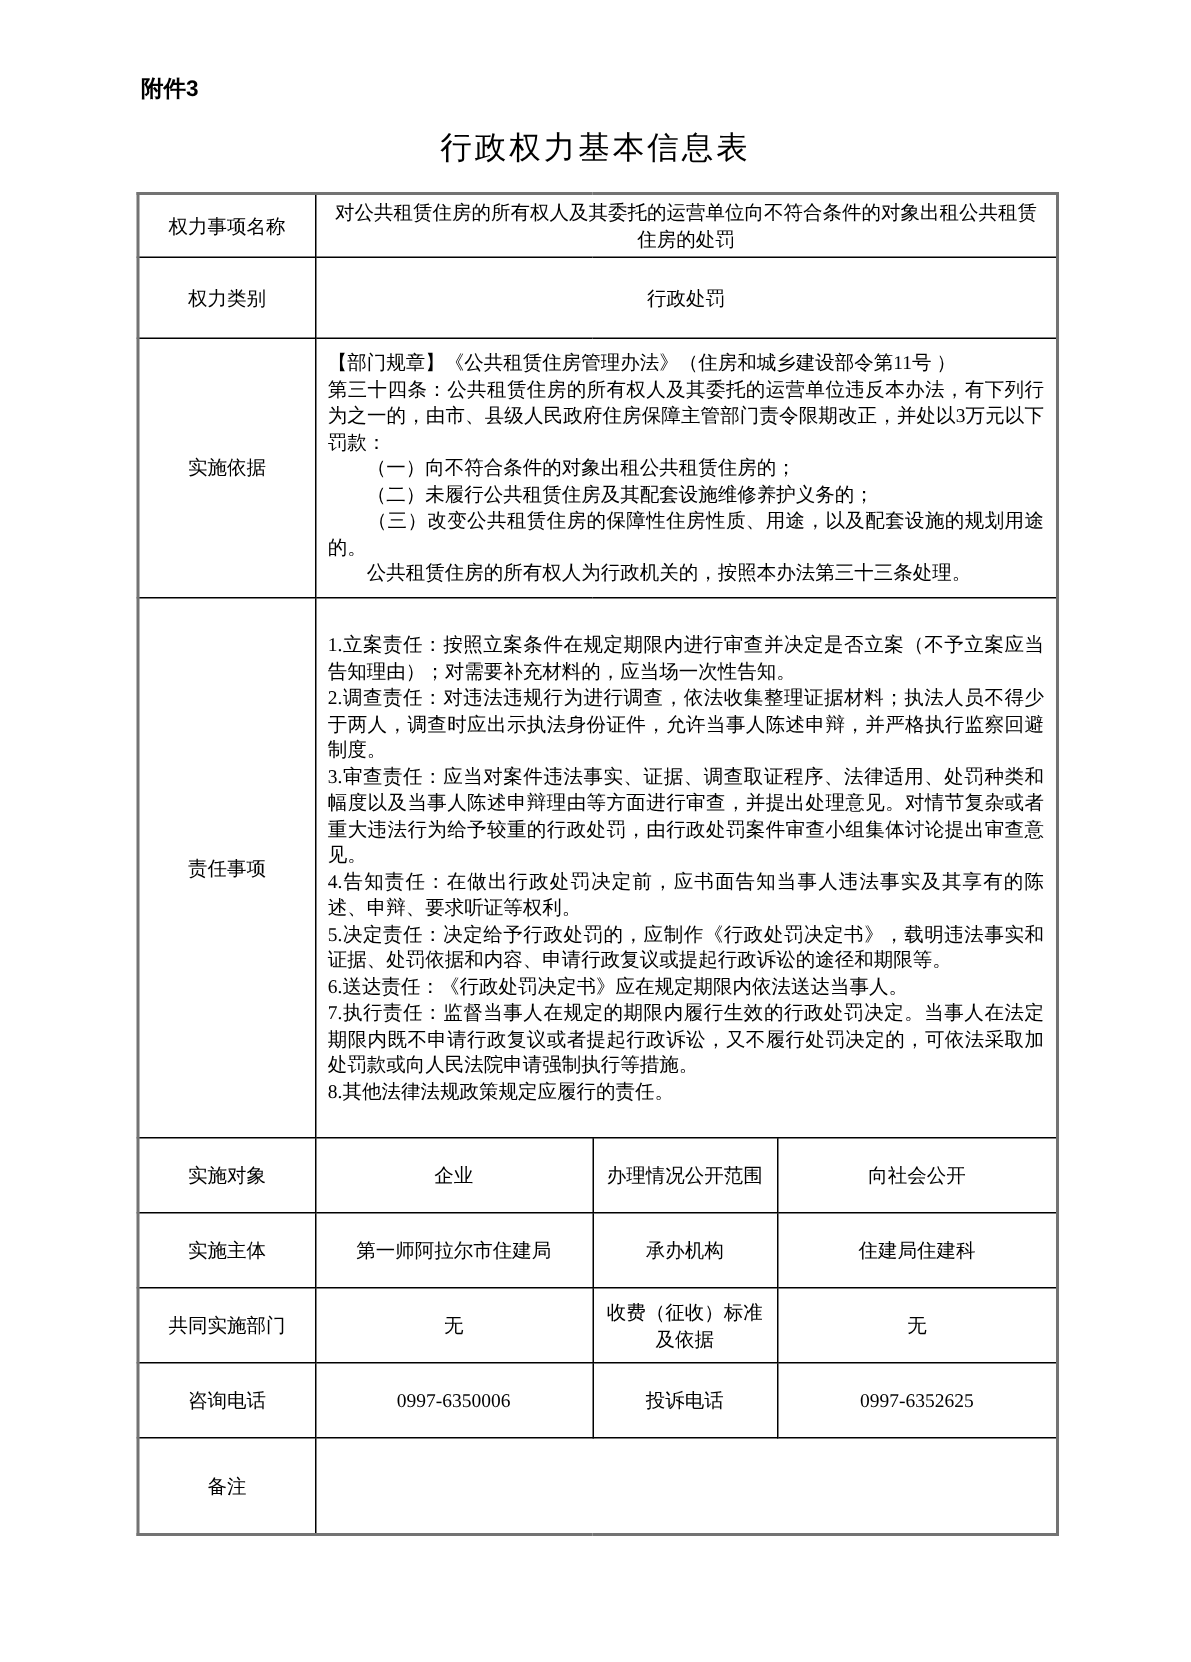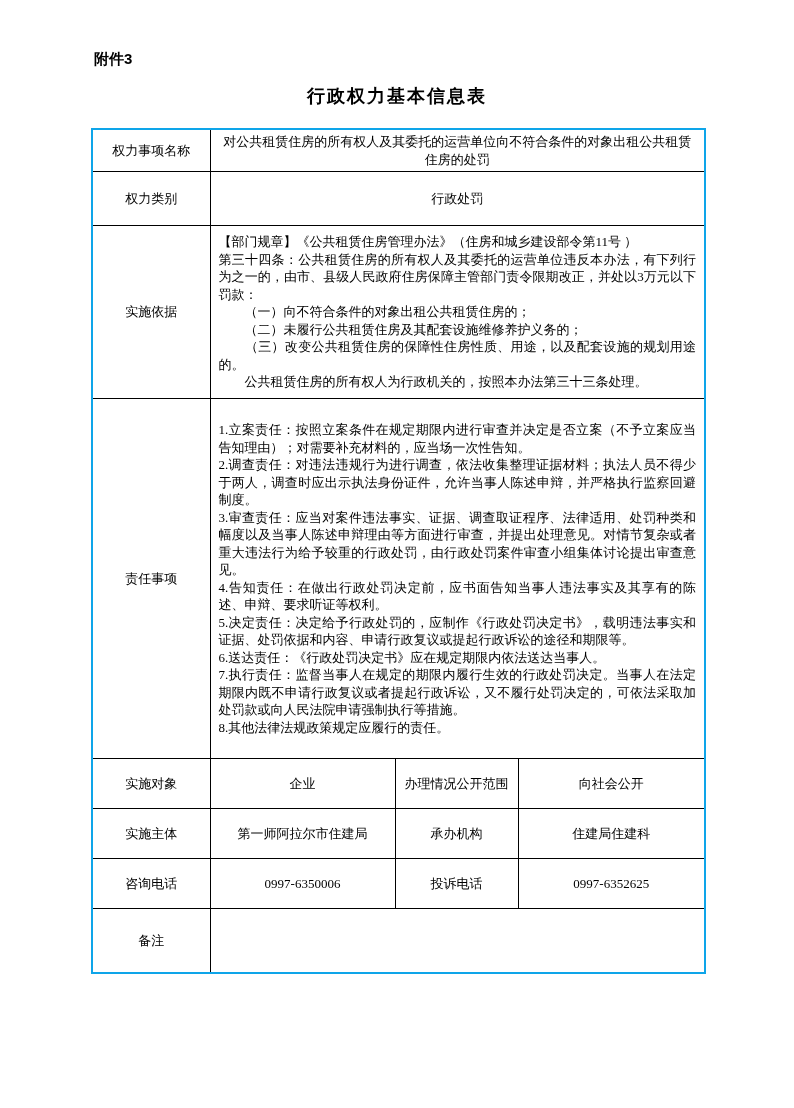--- a/index.html
+++ b/index.html
@@ -22,32 +22,32 @@
     font-weight: bold;
     font-family: "Liberation Sans", "DejaVu Sans", sans-serif;
     text-align: right;
   }
   .page-title {
     position: absolute;
     left: 0;
     top: 84px;
     width: 794px;
     text-align: center;
-    font-size: 18px;
-    font-weight: bold;
+    font-size: 21px;
+    font-weight: normal;
     letter-spacing: 2px;
   }
   table.info-table {
     position: absolute;
     left: 91px;
     top: 128px;
     width: 613px;
     border-collapse: collapse;
     table-layout: fixed;
-    border: 2px solid #0ea5e9;
+    border: 2px solid #737373;
   }
   table.info-table td {
     border: 1px solid #000000;
     font-size: 13px;
     line-height: 17.5px;
     padding: 3px 8px;
     vertical-align: middle;
     overflow: hidden;
   }
   td.label-cell {
@@ -111,20 +111,26 @@
       <td class="label-cell">办理情况公开范围</td>
       <td class="value-center">向社会公开</td>
     </tr>
     <tr style="height:50px">
       <td class="label-cell">实施主体</td>
       <td class="value-center">第一师阿拉尔市住建局</td>
       <td class="label-cell">承办机构</td>
       <td class="value-center">住建局住建科</td>
     </tr>
     <tr style="height:50px">
+      <td class="label-cell">共同实施部门</td>
+      <td class="value-center">无</td>
+      <td class="label-cell">收费（征收）标准及依据</td>
+      <td class="value-center">无</td>
+    </tr>
+    <tr style="height:50px">
       <td class="label-cell">咨询电话</td>
       <td class="value-center">0997-6350006</td>
       <td class="label-cell">投诉电话</td>
       <td class="value-center">0997-6352625</td>
     </tr>
     <tr style="height:64px">
       <td class="label-cell">备注</td>
       <td class="value-text" colspan="3"></td>
     </tr>
   </tbody>

